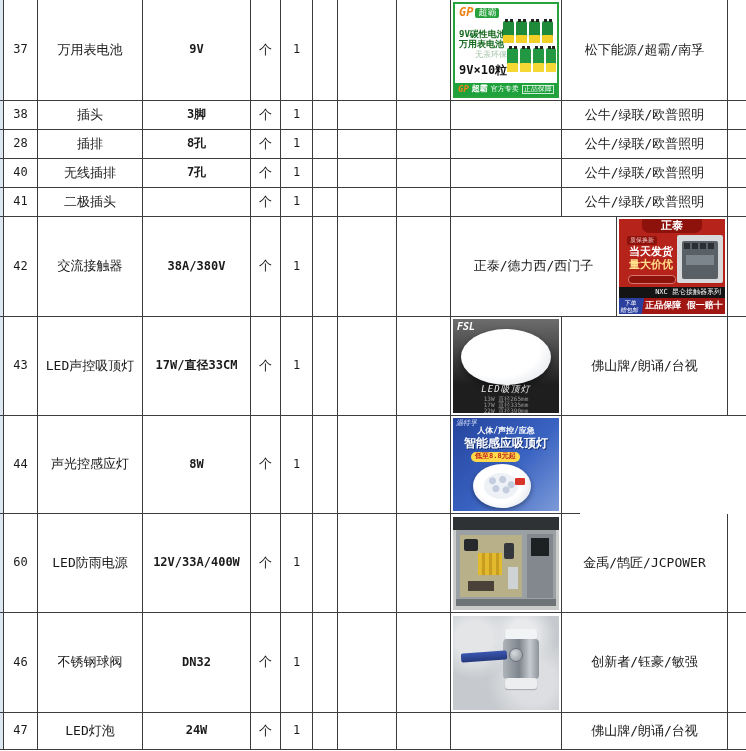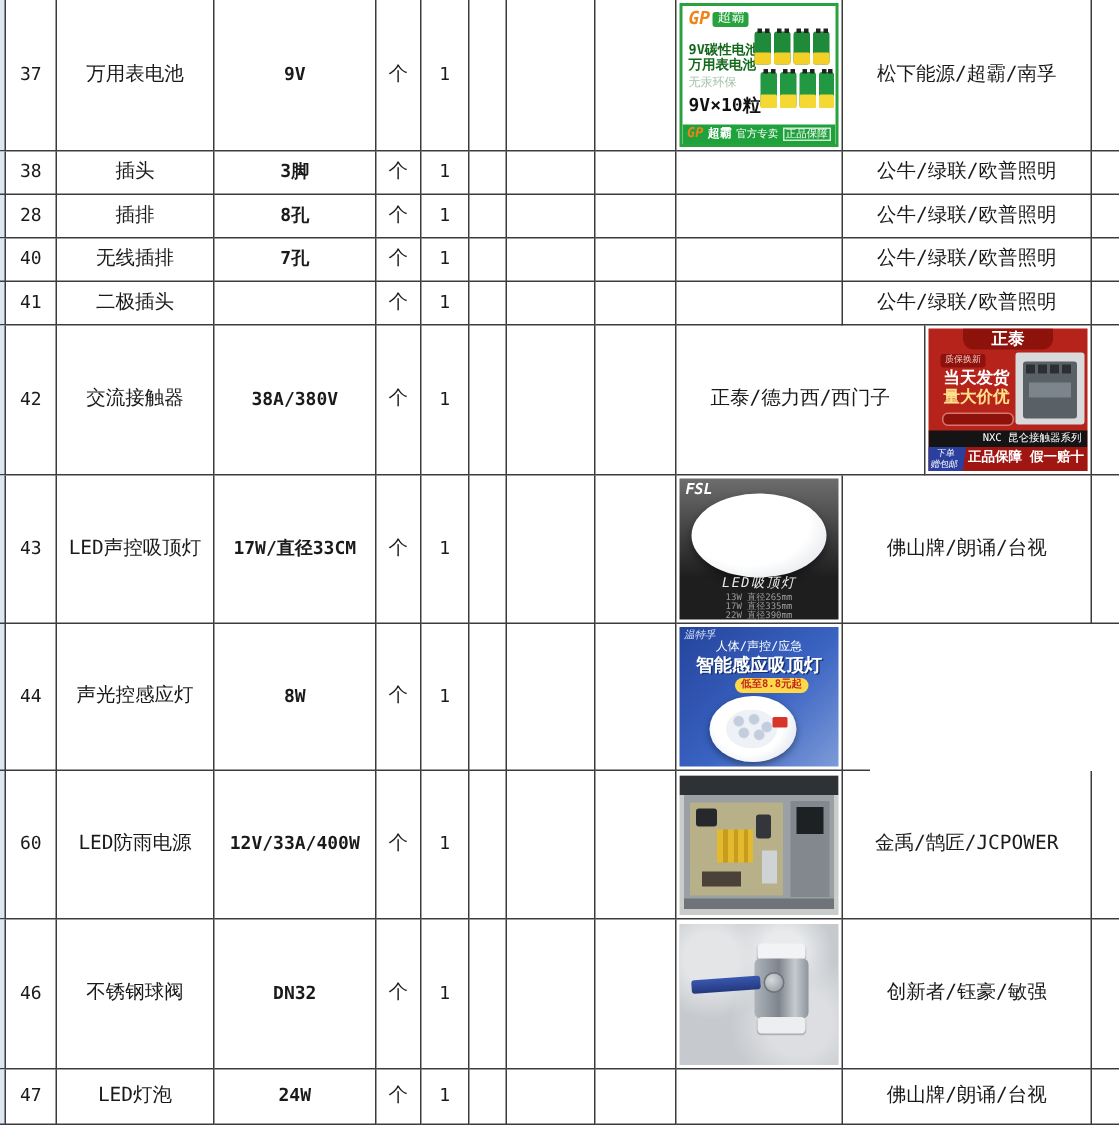--- a/index.html
+++ b/index.html
@@ -31,21 +31,21 @@
   
   .pimg{position:relative; overflow:hidden; flex-shrink:0;}
 
   
   .battery{width:106px;height:96px;background:#fff;border:2px solid #27a23c;box-sizing:border-box;}
   .bat-head{position:absolute;left:4px;top:2px;display:flex;align-items:center;gap:2px;}
   .bat-gp{color:#f08318;font-weight:bold;font-style:italic;font-size:12px;}
   .bat-brand{background:#27a23c;color:#fff;font-size:9px;padding:0 3px;border-radius:2px;}
   .bat-l1{position:absolute;left:4px;top:26px;font-size:9px;font-weight:bold;color:#14691d;}
   .bat-l2{position:absolute;left:4px;top:36px;font-size:9px;font-weight:bold;color:#14691d;}
-  .bat-l3{position:absolute;left:4px;top:47px;font-size:8px;color:#a3c3a6;text-align:center;}
+  .bat-l3{position:absolute;left:20px;top:47px;font-size:8px;color:#a3c3a6;text-align:center;}
   .bat-qty{position:absolute;left:4px;top:60px;font-size:12px;font-weight:bold;color:#111;}
   .bat-stack{position:absolute;right:1px;top:14px;}
   .bat-foot{position:absolute;left:0;right:0;bottom:0;height:13px;background:#1fa23c;display:flex;align-items:center;gap:3px;padding:0 3px;}
   .bat-foot .fgp{color:#f08318;font-weight:bold;font-style:italic;font-size:9px;}
   .bat-foot .fbr{color:#fff;font-weight:bold;font-size:8px;}
   .bat-foot .ftx{color:#fff;font-size:7px;}
   .bat-foot .fbx{color:#fff;font-size:7px;border:1px solid #cfe9d4;padding:0 1px;}
 
   
   .chint{width:106px;height:95px;background:#b5231b;}
@@ -72,24 +72,24 @@
   .fsl-logo{position:absolute;left:4px;top:2px;color:#fff;font-weight:bold;font-style:italic;font-size:10px;}
   .fsl-dome{position:absolute;left:8px;top:10px;width:90px;height:56px;border-radius:50%;
             background:radial-gradient(ellipse at 42% 35%, #ffffff 55%, #e7eaee 80%, #c9ced4 100%);
             box-shadow:0 3px 6px rgba(0,0,0,.45);}
   .fsl-title{position:absolute;left:0;right:0;top:66px;text-align:center;color:#e8e8e8;font-size:9px;letter-spacing:1px;font-style:italic;}
   .fsl-spec{position:absolute;left:0;right:0;top:77px;text-align:center;color:#9a9a9a;font-size:6px;line-height:6px;}
 
   
   .sensor{width:106px;height:93px;background:linear-gradient(135deg,#24449c 0%,#3a63c2 55%,#7d9bd8 100%);}
   .sn-logo{position:absolute;left:3px;top:2px;color:#d8e4ff;font-size:7px;font-style:italic;}
-  .sn-l1{position:absolute;left:0;right:0;top:9px;text-align:center;color:#fff;font-size:8px;}
+  .sn-l1{position:absolute;left:0;right:0;top:9px;text-align:center;color:#fff;font-size:8px;font-weight:bold;}
   .sn-l2{position:absolute;left:0;right:0;top:19px;text-align:center;color:#fff;font-weight:bold;font-size:12px;
          text-shadow:1px 1px 0 #16316f;}
-  .sn-badge{position:absolute;left:37px;top:34px;background:#ffd949;color:#c0281e;font-weight:bold;font-size:7px;
+  .sn-badge{position:absolute;left:18px;top:34px;background:#ffd949;color:#c0281e;font-weight:bold;font-size:7px;
             padding:1px 4px;border-radius:6px;}
   .sn-lamp{position:absolute;left:20px;top:46px;width:58px;height:44px;border-radius:50%;
            background:radial-gradient(circle at 45% 35%, #ffffff 55%, #e4e8ef 80%, #c9cfd9 100%);
            box-shadow:0 2px 5px rgba(0,0,0,.4);}
   .sn-inner{position:absolute;left:11px;top:9px;width:34px;height:26px;border-radius:50%;background:
       radial-gradient(circle at 25% 30%, #c3cdde 0 3px, transparent 4px),
       radial-gradient(circle at 55% 25%, #c3cdde 0 3px, transparent 4px),
       radial-gradient(circle at 80% 45%, #c3cdde 0 3px, transparent 4px),
       radial-gradient(circle at 35% 60%, #c3cdde 0 3px, transparent 4px),
       radial-gradient(circle at 65% 65%, #c3cdde 0 3px, transparent 4px),#eef1f6;}

